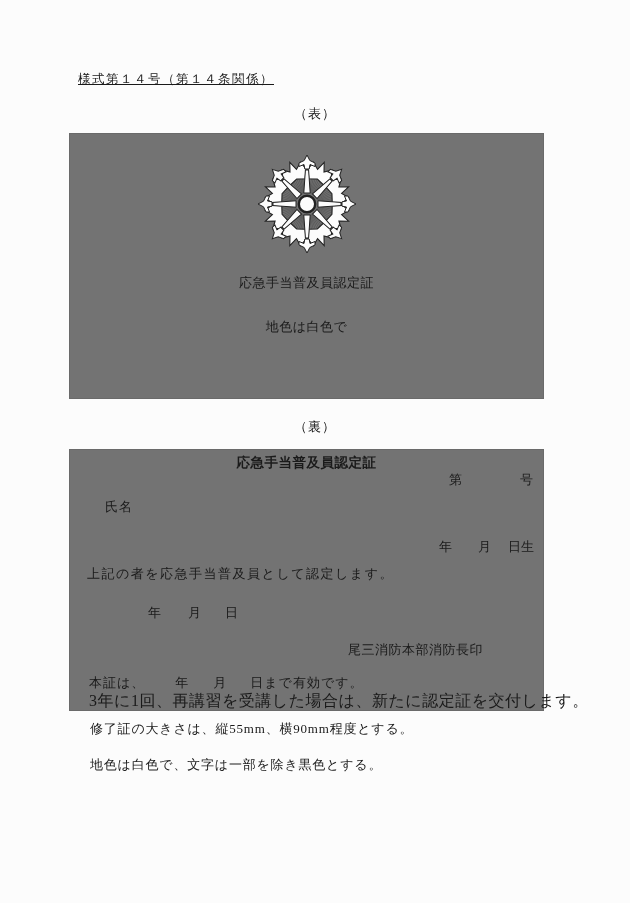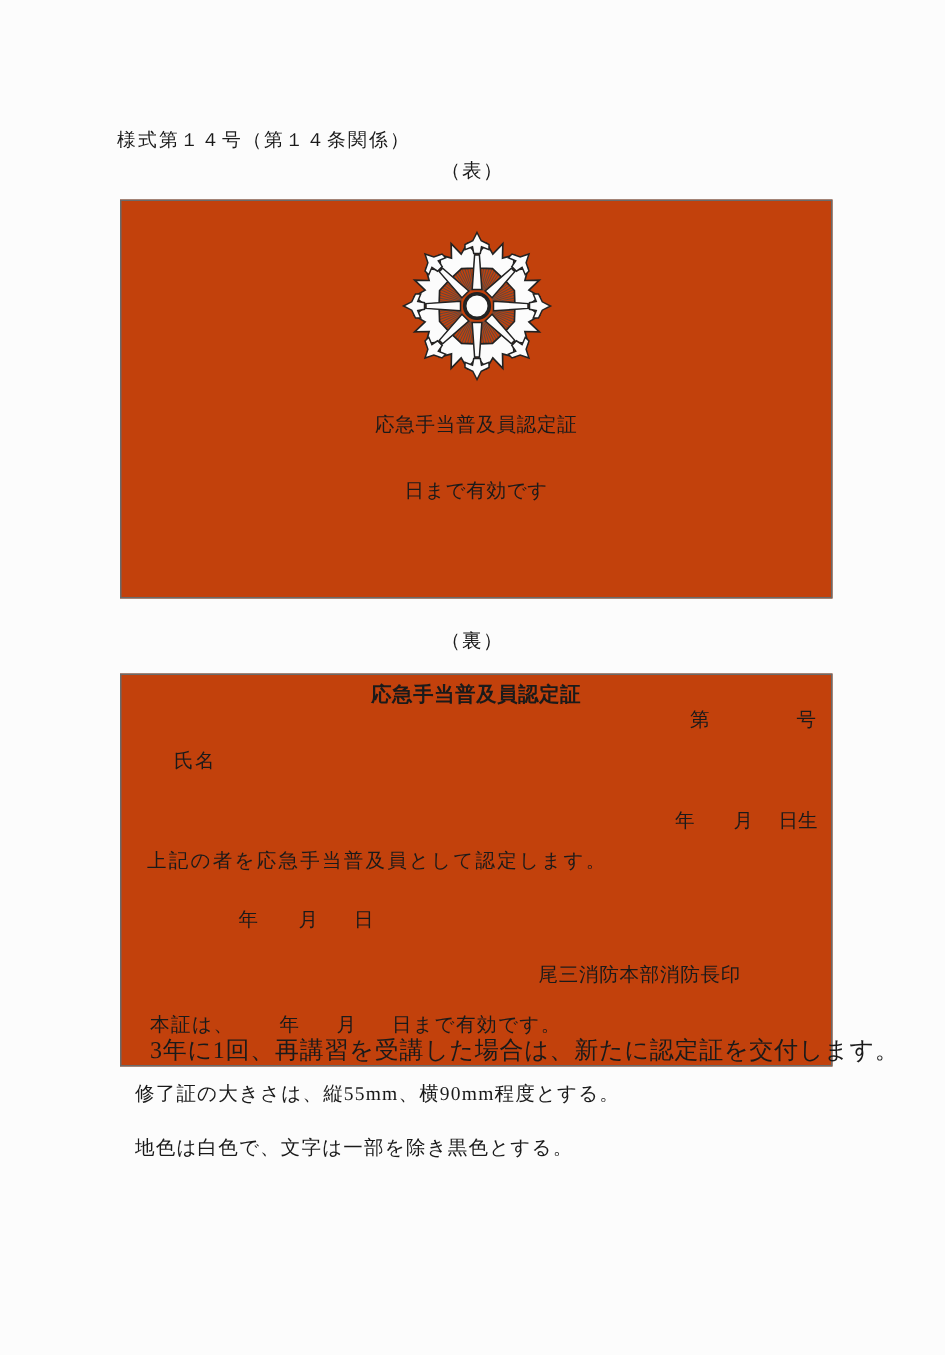--- a/index.html
+++ b/index.html
@@ -10,25 +10,25 @@
   }
   .page{
     position:relative;
     width:630px;height:903px;
     margin:0 auto;
     background:#fcfcfc;
     overflow:hidden;
   }
   .txt{position:absolute;font-size:13px;letter-spacing:1px;white-space:nowrap;line-height:1.15;}
   .centered{left:0;right:0;text-align:center;}
-  .form-label{left:78px;top:86px;font-size:12.5px;letter-spacing:1.5px;}
+  .form-label{left:78px;top:72px;font-size:12.5px;letter-spacing:1.5px;text-decoration:underline;}
   .side-label{top:107px;font-size:13px;}
   .back-side-label{top:420px;font-size:13px;}
 
-  .card{position:absolute;left:80px;width:473px;border:1px solid #6a6a6a;background:#c2410c;}
+  .card{position:absolute;left:69px;width:473px;border:1px solid #6a6a6a;background:#737373;}
   .front-card{top:133px;height:264px;}
   .back-card{top:449px;height:260px;}
 
   .emblem-wrap{position:absolute;top:18px;left:50%;transform:translateX(-50%);}
   .front-title{top:142px;letter-spacing:0.5px;}
   .front-org{top:186px;letter-spacing:0.5px;}
 
   .back-title{top:5px;font-weight:bold;font-size:13.5px;letter-spacing:0.5px;}
   .row{position:absolute;display:flex;white-space:nowrap;font-size:13px;}
   .number-row{top:21px;right:10px;}
@@ -189,21 +189,21 @@
             <path d="M 0,-49 L 2.8,-43.5 L 8,-41 L 8,-37.5 L 3,-39.5 L 2.2,-35 L -2.2,-35 L -3,-39.5 L -8,-37.5 L -8,-41 L -2.8,-43.5 Z" fill="#fcfcfc" stroke="#222" stroke-width="1"></path>
           </g>
           <g transform="rotate(315)">
             <polygon points="-3.2,-11 -1.6,-34 1.6,-34 3.2,-11" fill="#fcfcfc" stroke="#222" stroke-width="1"></polygon>
             <path d="M 0,-49 L 2.8,-43.5 L 8,-41 L 8,-37.5 L 3,-39.5 L 2.2,-35 L -2.2,-35 L -3,-39.5 L -8,-37.5 L -8,-41 L -2.8,-43.5 Z" fill="#fcfcfc" stroke="#222" stroke-width="1"></path>
           </g>
           <circle cx="0" cy="0" r="8.2" fill="#fcfcfc" stroke="#222" stroke-width="2.4"></circle>
         </svg>
     </div>
     <div class="txt centered front-title">応急手当普及員認定証</div>
-    <div class="txt centered front-org">日まで有効です</div>
+    <div class="txt centered front-org">地色は白色で</div>
   </div>
 
   <div class="txt centered back-side-label">（裏）</div>
 
   <div class="card back-card">
     <div class="txt centered back-title">応急手当普及員認定証</div>
 
     <div class="row number-row">
       <span>第</span>
       <span class="gap">号</span>

